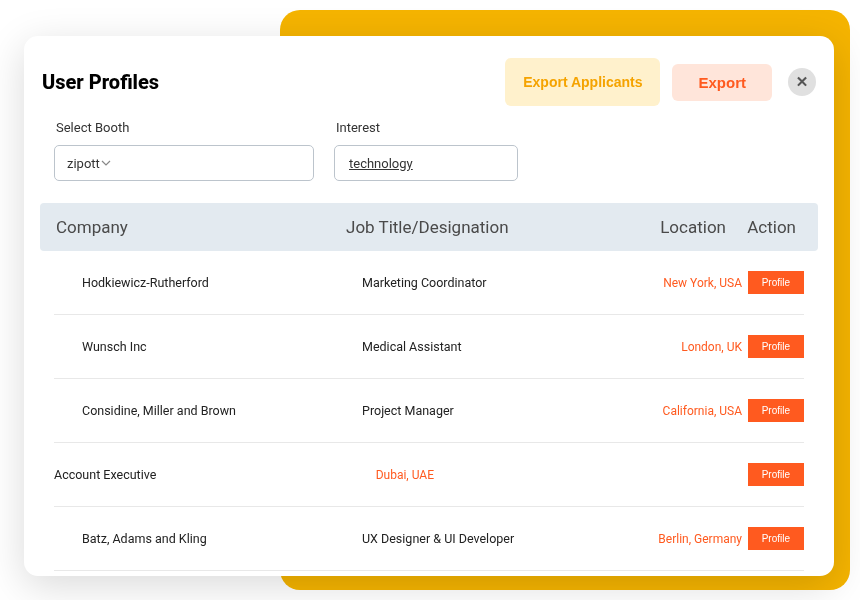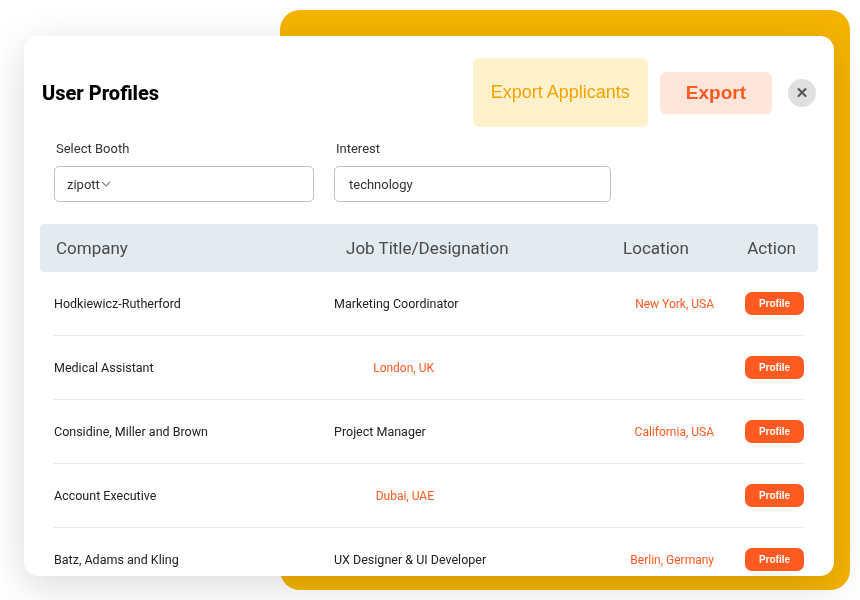--- a/index.html
+++ b/index.html
@@ -42,35 +42,35 @@
     .title {
       font-size: 20px;
       font-weight: 800;
       color: #000;
       flex: 1;
     }
     .btn-yellow {
       background: #fff1cc;
       color: #f5a300;
       border: none;
-      font-weight: 400;
-      padding: 24px 18px;
+      font-weight: 700;
+      padding: 16px 18px;
       border-radius: 6px;
-      font-size: 18px;
+      font-size: 14px;
       cursor: pointer;
       margin-right: 12px;
     }
     .btn-peach {
       background: #ffe5da;
       color: #ff5a1f;
       border: none;
       font-weight: 700;
       padding: 10px 26px;
       border-radius: 6px;
-      font-size: 19px;
+      font-size: 15px;
       cursor: pointer;
       margin-right: 16px;
     }
     .close-btn {
       width: 28px;
       height: 28px;
       border-radius: 50%;
       background: #e0e0e0;
       border: none;
       display: flex;
@@ -99,57 +99,57 @@
       height: 36px;
       display: flex;
       align-items: center;
       padding: 0 12px;
       font-size: 13px;
       color: #333;
       background: #fff;
       box-sizing: border-box;
     }
     .select-box { width: 260px; cursor: pointer; }
-    .input-box { width: 277px; }
+    .input-box { width: 184px; text-decoration: underline; }
     .input-box input { border: none; outline: none; font-size: 13px; width: 100%; font-family: inherit; color: #333; }
     .chevron {
       width: 12px; height: 12px;
     }
     .table-header {
       display: flex;
       background: #e3eaf0;
       border-radius: 4px;
       margin: 22px 16px 0 16px;
       padding: 14px 10px;
       font-size: 17px;
       color: #4a4a4a;
     }
     .col-company { flex: 0 0 290px; padding-left: 6px; }
     .col-title { flex: 0 0 240px; }
-    .col-location { flex: 0 0 140px; text-align: center; }
+    .col-location { flex: 0 0 140px; text-align: right; }
     .col-action { flex: 1; text-align: right; padding-right: 12px; }
     .table-row {
       display: flex;
       align-items: center;
       margin: 0 30px;
       padding: 20px 0;
       border-bottom: 1px solid #e8e8e8;
       font-size: 12.5px;
     }
-    .table-row .col-company { flex: 0 0 280px; color: #222; padding-left: 0; }
+    .table-row .col-company { flex: 0 0 280px; color: #222; padding-left: 0; margin-left: 28px; }
     .table-row .col-title { flex: 0 0 240px; color: #222; }
     .table-row .col-location { flex: 0 0 140px; text-align: right; color: #ff5a1f; font-size: 12px; }
     .table-row .col-action { flex: 1; text-align: right; padding-right: 0; }
     .profile-btn {
       background: #ff5a1f;
       color: #fff;
       border: none;
-      font-weight: 700;
+      font-weight: 400;
       padding: 6px 14px;
-      border-radius: 7px;
+      border-radius: 0;
       font-size: 10px;
       cursor: pointer;
     }
   </style>
 </head>
 <body>
 
 <div class="yellow-bg"></div>
 
 <div class="card">
@@ -189,20 +189,21 @@
   </div>
 
   <div id="table-body">
       <div class="table-row">
         <div class="col-company">Hodkiewicz-Rutherford</div>
         <div class="col-title">Marketing Coordinator</div>
         <div class="col-location">New York, USA</div>
         <div class="col-action"><button class="profile-btn">Profile</button></div>
       </div>
       <div class="table-row">
+        <div class="col-company">Wunsch Inc</div>
         <div class="col-title">Medical Assistant</div>
         <div class="col-location">London, UK</div>
         <div class="col-action"><button class="profile-btn">Profile</button></div>
       </div>
       <div class="table-row">
         <div class="col-company">Considine, Miller and Brown</div>
         <div class="col-title">Project Manager</div>
         <div class="col-location">California, USA</div>
         <div class="col-action"><button class="profile-btn">Profile</button></div>
       </div>

